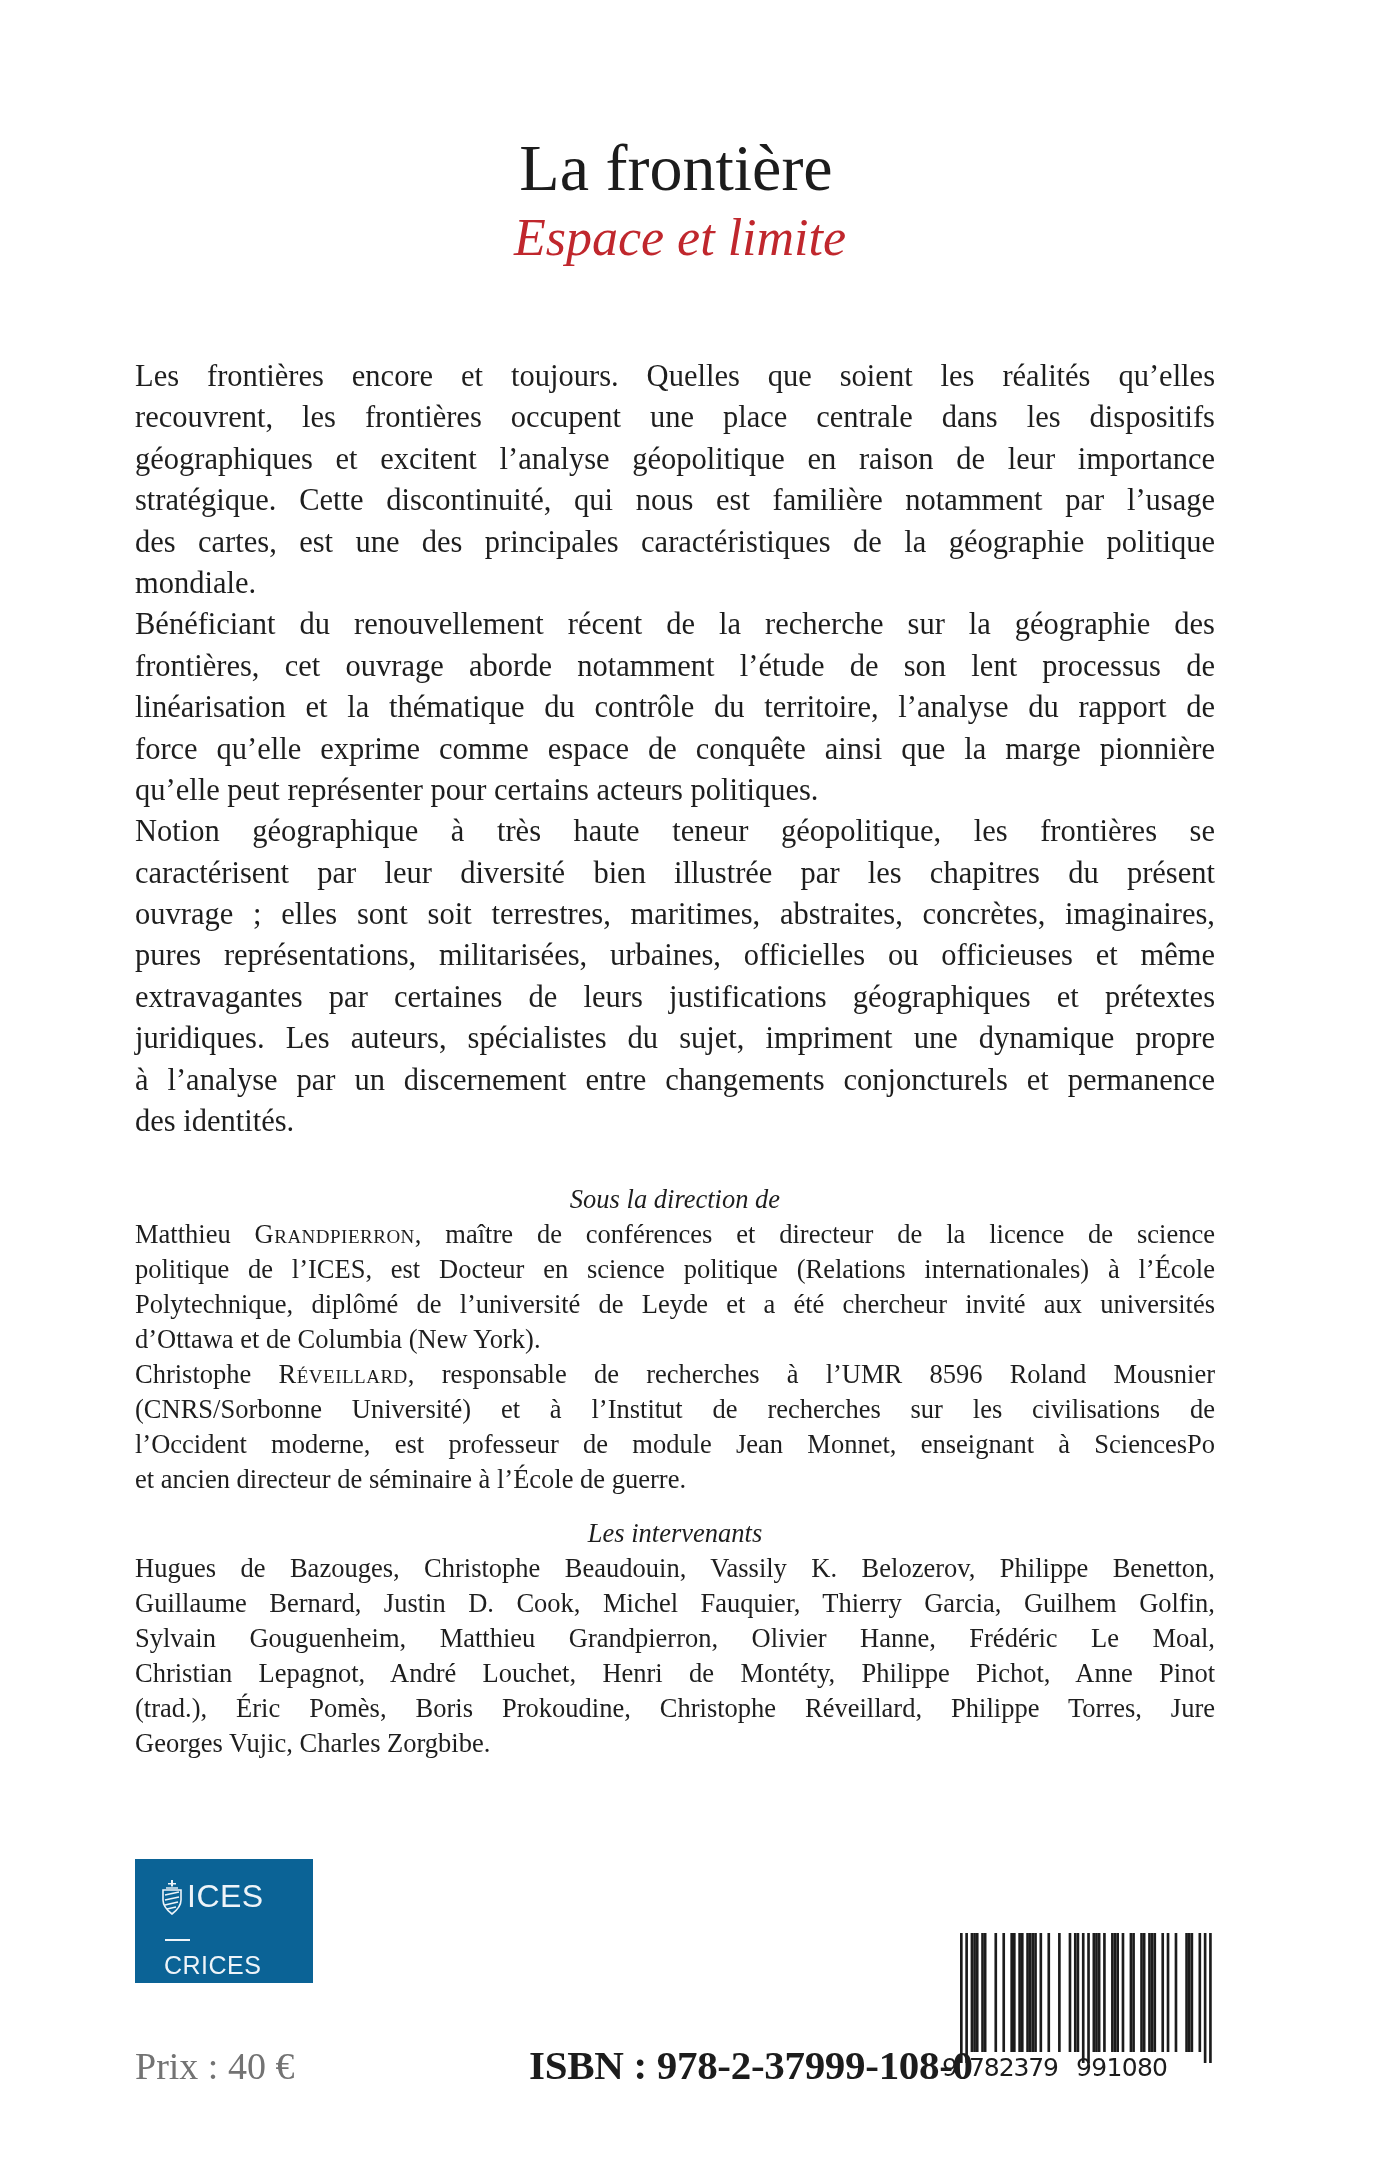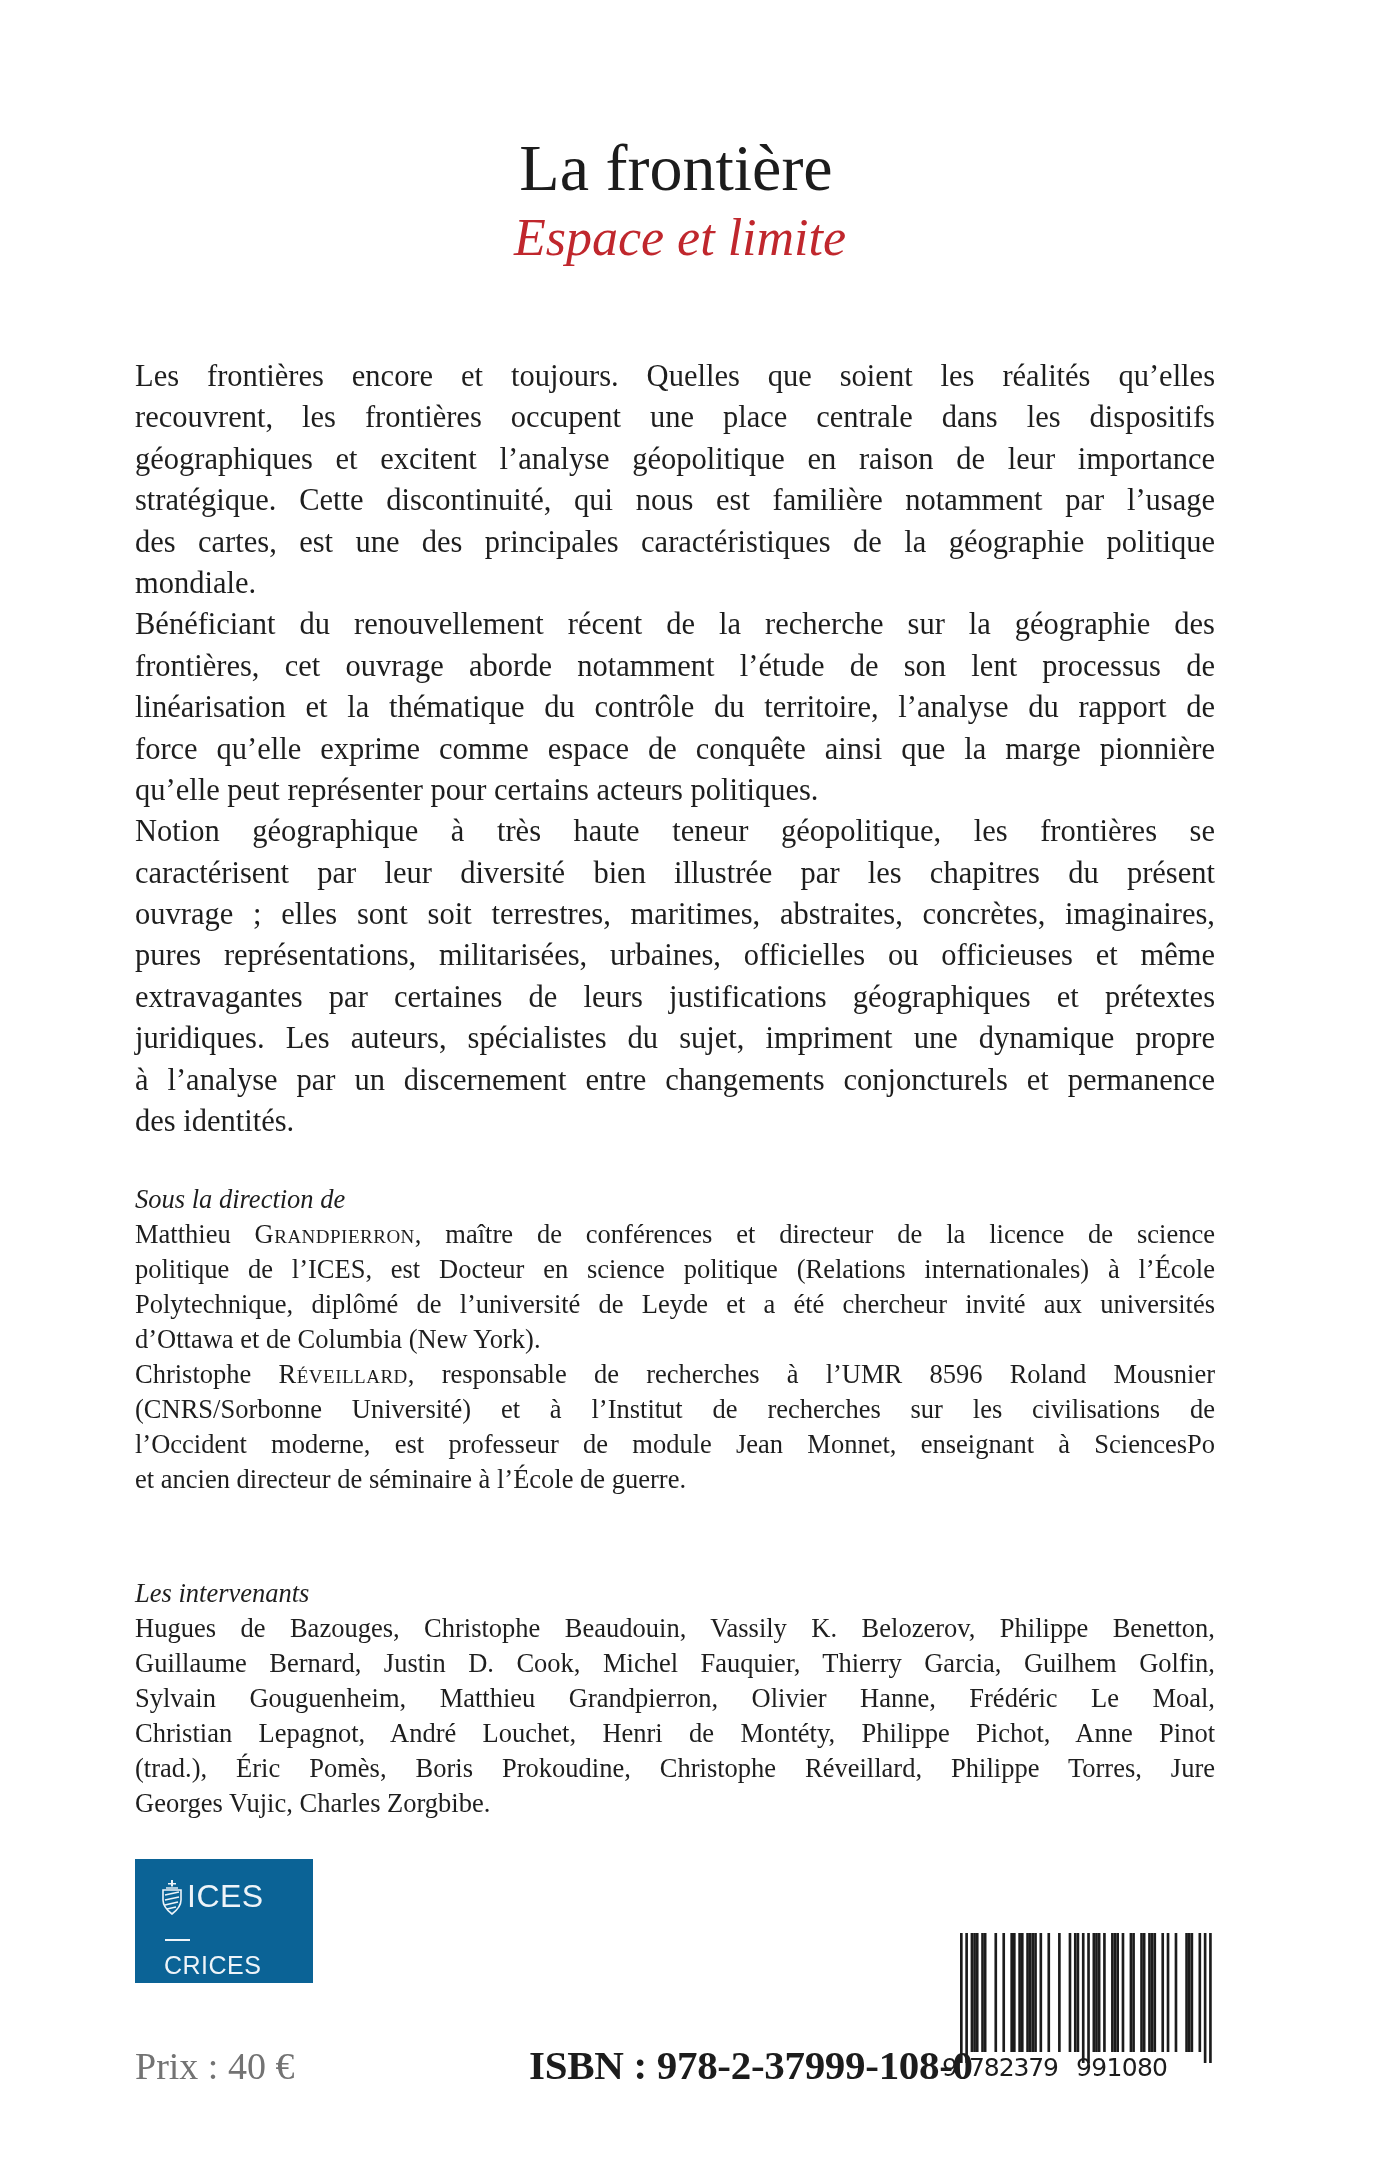--- a/index.html
+++ b/index.html
@@ -12,25 +12,25 @@
 
     .block { position: absolute; left: 135px; width: 1080px; }
     .line { display: block; white-space: nowrap; text-align: justify; text-align-last: justify; height: 1em; }
     .line.last { text-align-last: left; }
 
     .summary { top: 356px; font-size: 30.5px; }
     .summary .line { line-height: 41.4px; height: 41.4px; }
 
     .credits { font-size: 26.5px; }
     .credits .line { line-height: 35px; height: 35px; }
-    .credits .heading { font-style: italic; line-height: 35px; height: 35px; display: block; }
+    .credits .heading { font-style: italic; line-height: 35px; height: 35px; display: block; text-align: center; }
     .sc { font-variant: small-caps; letter-spacing: 0.5px; }
 
     .direction { top: 1182px; }
-    .intervenants { top: 1576px; }
+    .intervenants { top: 1516px; }
 
     .logo { position: absolute; left: 135px; top: 1859px; width: 178px; height: 124px; background: #0b6396; color: #eef4f9;
             font-family: "Liberation Sans", "DejaVu Sans", sans-serif; }
     .logo .crest { position: absolute; left: 26px; top: 20px; width: 22px; height: 36px; }
     .logo .ices { position: absolute; left: 52px; top: 19px; font-size: 32px; line-height: 36px; letter-spacing: 0.5px; }
     .logo .dash { position: absolute; left: 30px; top: 80px; width: 25px; height: 2px; background: #eef4f9; }
     .logo .crices { position: absolute; left: 29px; top: 88px; font-size: 25px; line-height: 36px; letter-spacing: 0.5px; }
 
     .price { position: absolute; left: 135px; top: 2044px; font-size: 38px; line-height: 44px; color: #737373; }
     .isbn { position: absolute; left: 529px; top: 2047px; font-size: 41px; line-height: 36px; color: #1c1c1c; letter-spacing: -0.3px; font-weight: bold; }

